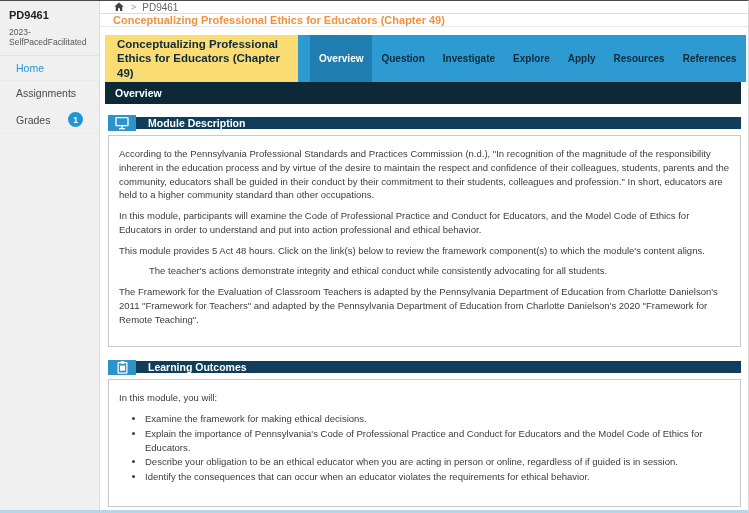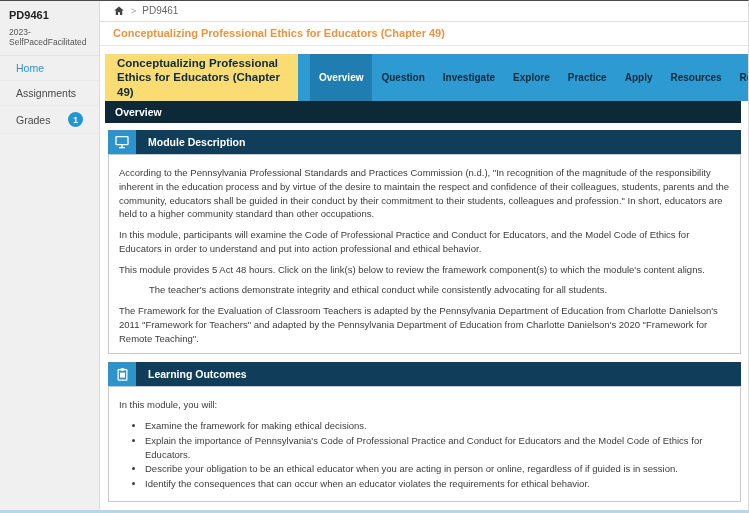--- a/index.html
+++ b/index.html
@@ -52,32 +52,32 @@
     display:flex; align-items:center; padding:0 9px;
     font-size:10px; font-weight:bold; color:#0d2b3d; cursor:pointer; white-space:nowrap;
   }
   .tab.active { background:#1f7db1; color:#ffffff; }
   .overview-strip {
     height:22px; background:#0d2938; color:#fff; font-weight:bold; font-size:10.5px;
     line-height:22px; padding-left:10px;
   }
   .card-body { padding:7px 0 0 3px; }
   .section { margin-bottom:8px; }
-  .sec-header { display:flex; height:24px; }
+  .sec-header { display:flex; height:24px;align-items:center; }
   .icon-box {
     width:28px; min-width:28px; background:#2d93c9;
     display:flex; align-items:center; justify-content:center;
   }
   .sec-title {
     flex:1; background:#0f3d5a; color:#fff; font-weight:bold; font-size:10.5px;
     display:flex; align-items:center; padding-left:12px;
   }
   .sec-content {
     border:1px solid #c9c9c9; background:#fff;
-    padding:4px 10px 8px 10px; font-size:9.5px; color:#3c3c3c; line-height:1.45;
+    padding:4px 10px 20px 10px; font-size:9.5px; color:#3c3c3c; line-height:1.45;
   }
   .sec-content p { margin-top:7px; }
   .indent { padding-left:30px; }
   .doc-link { color:#2d8fc0; text-decoration:underline; cursor:pointer; }
   .sec-content ul { margin:7px 0 2px 26px; }
   .sec-content li { margin-bottom:1px; }
   svg { display:block; }
 </style>
 </head>
 <body>
@@ -119,21 +119,20 @@
 
     <div class="card-header">
       <div class="title-box">
         <span>Conceptualizing Professional Ethics for Educators (Chapter 49)</span>
       </div>
       <div class="tabs">
         <div class="tab active">Overview</div>
         <div class="tab">Question</div>
         <div class="tab">Investigate</div>
         <div class="tab">Explore</div>
-        <div class="tab">Practice</div>
         <div class="tab">Apply</div>
         <div class="tab">Resources</div>
         <div class="tab">References</div>
       </div>
     </div>
 
     <div class="overview-strip">Overview</div>
 
     <div class="card-body">
 

